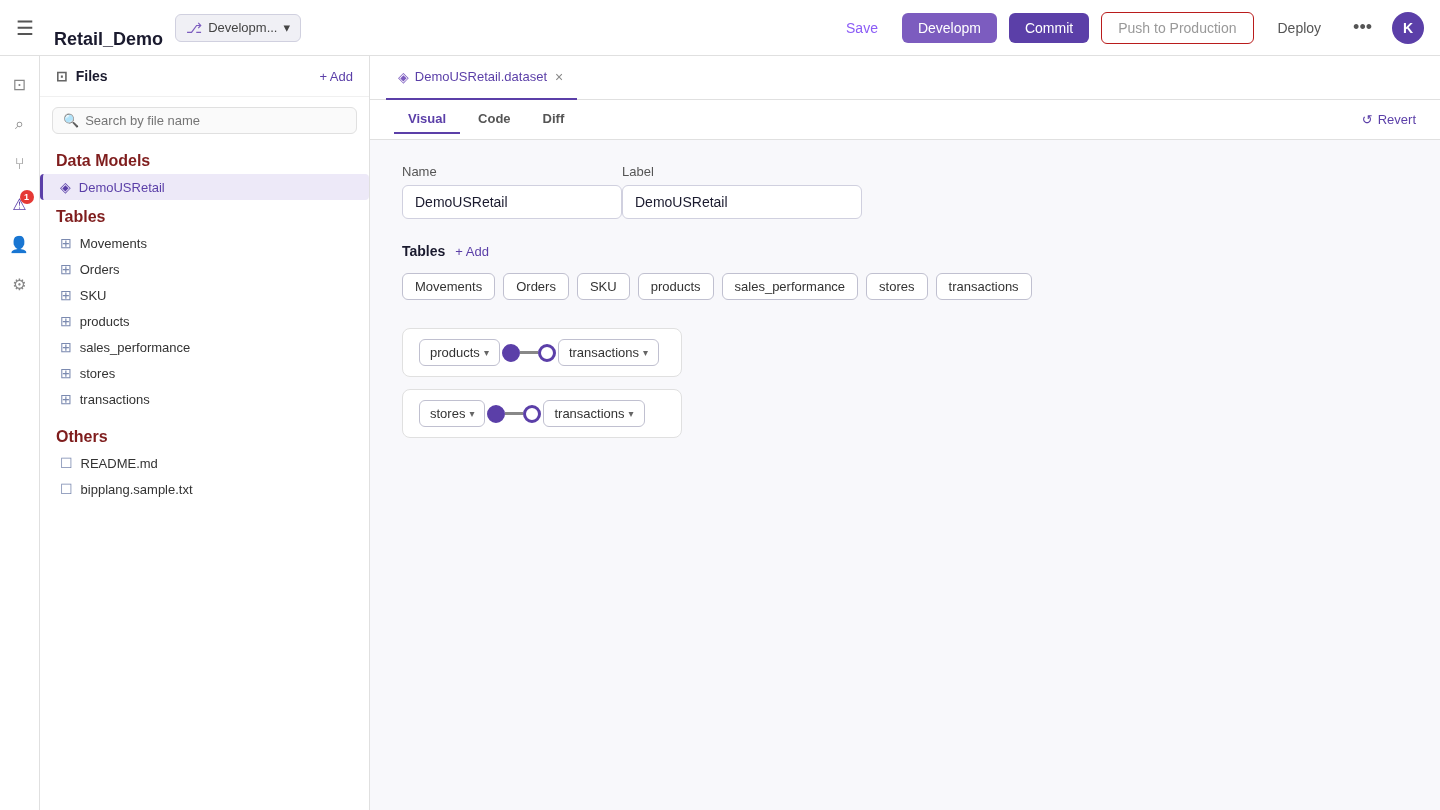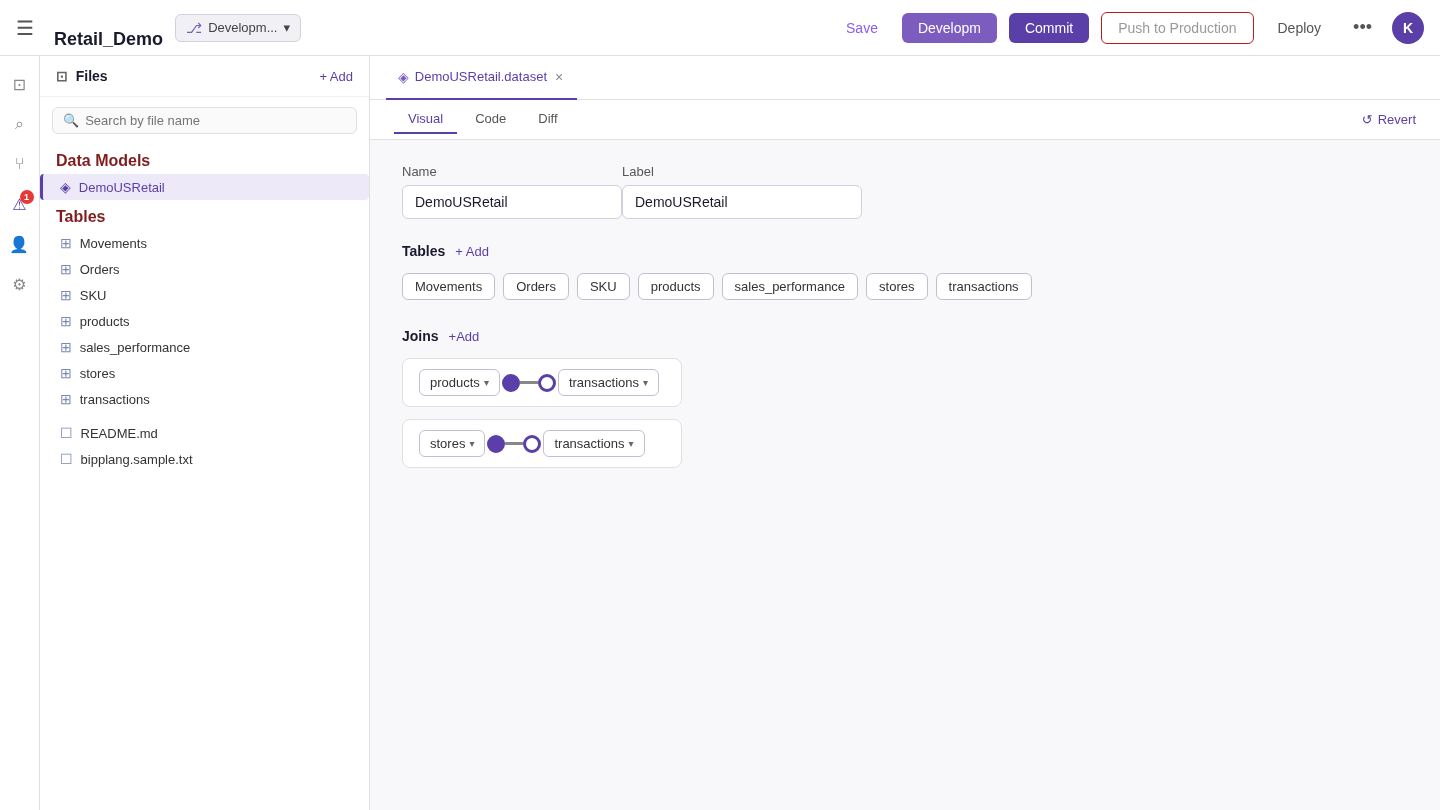--- a/index.html
+++ b/index.html
@@ -111,21 +111,21 @@
     .tab-close { background: none; border: none; cursor: pointer; color: #888; font-size: 14px; padding: 2px; }
     .tab-icon { color: #7c5cbf; font-size: 14px; }
 
     
     .tab-content-bar {
       display: flex; align-items: center; background: #fff; border-bottom: 1px solid #e0e0e0;
       padding: 0 24px; height: 40px; gap: 4px;
     }
     .view-tab {
       padding: 6px 14px; font-size: 13px; color: #555; cursor: pointer;
-      border-bottom: 2px solid transparent; border-radius: 0;
+      border-bottom: 2px solid transparent; border-radius: 0; font-weight: bold;
     }
     .view-tab.active { color: #5b3fa8; border-bottom: 2px solid #5b3fa8; }
     .revert-btn {
       margin-left: auto; display: flex; align-items: center; gap: 5px;
       color: #5b3fa8; font-size: 13px; cursor: pointer; background: none; border: none;
     }
 
     
     .dataset-content { padding: 24px 32px; background: #f8f8fb; flex: 1; overflow-y: auto; }
 
@@ -243,20 +243,21 @@
       <div class="sidebar-item">
         <span class="item-icon">⊞</span>
         <span>stores</span>
       </div>
       <div class="sidebar-item">
         <span class="item-icon">⊞</span>
         <span>transactions</span>
       </div>
     </div>
 
+    <div class="sidebar-section-label">Others</div>
     <div class="sidebar-item">
       <span class="item-icon">☐</span>
       <span>README.md</span>
     </div>
     <div class="sidebar-item">
       <span class="item-icon">☐</span>
       <span>bipplang.sample.txt</span>
     </div>
   </div>
 
@@ -300,24 +301,20 @@
       <div class="tags-row">
         <div class="tag">Movements</div>
         <div class="tag">Orders</div>
         <div class="tag">SKU</div>
         <div class="tag">products</div>
         <div class="tag">sales_performance</div>
         <div class="tag">stores</div>
         <div class="tag">transactions</div>
       </div>
 
-      <div class="section-header">
-        <span class="section-title">Joins</span>
-        <span class="add-link">+Add</span>
-      </div>
 
       <div class="join-row" style="background:#fff; border:1px solid #e0e0e0; border-radius:8px; padding: 10px 16px; display:flex; align-items:center; gap:0; width:fit-content; margin-bottom:12px;">
         <button class="join-table-btn">
           <span>products</span>
           <span class="chevron">▾</span>
         </button>
         <div class="join-connector" style="display:flex;align-items:center;margin:0 2px;">
           <div style="width:18px;height:18px;border-radius:50%;background:#5b3fa8;border:2px solid #5b3fa8;"></div>
           <div style="width:18px;height:3px;background:#888;"></div>
           <div style="width:18px;height:18px;border-radius:50%;background:#fff;border:3px solid #5b3fa8;"></div>

